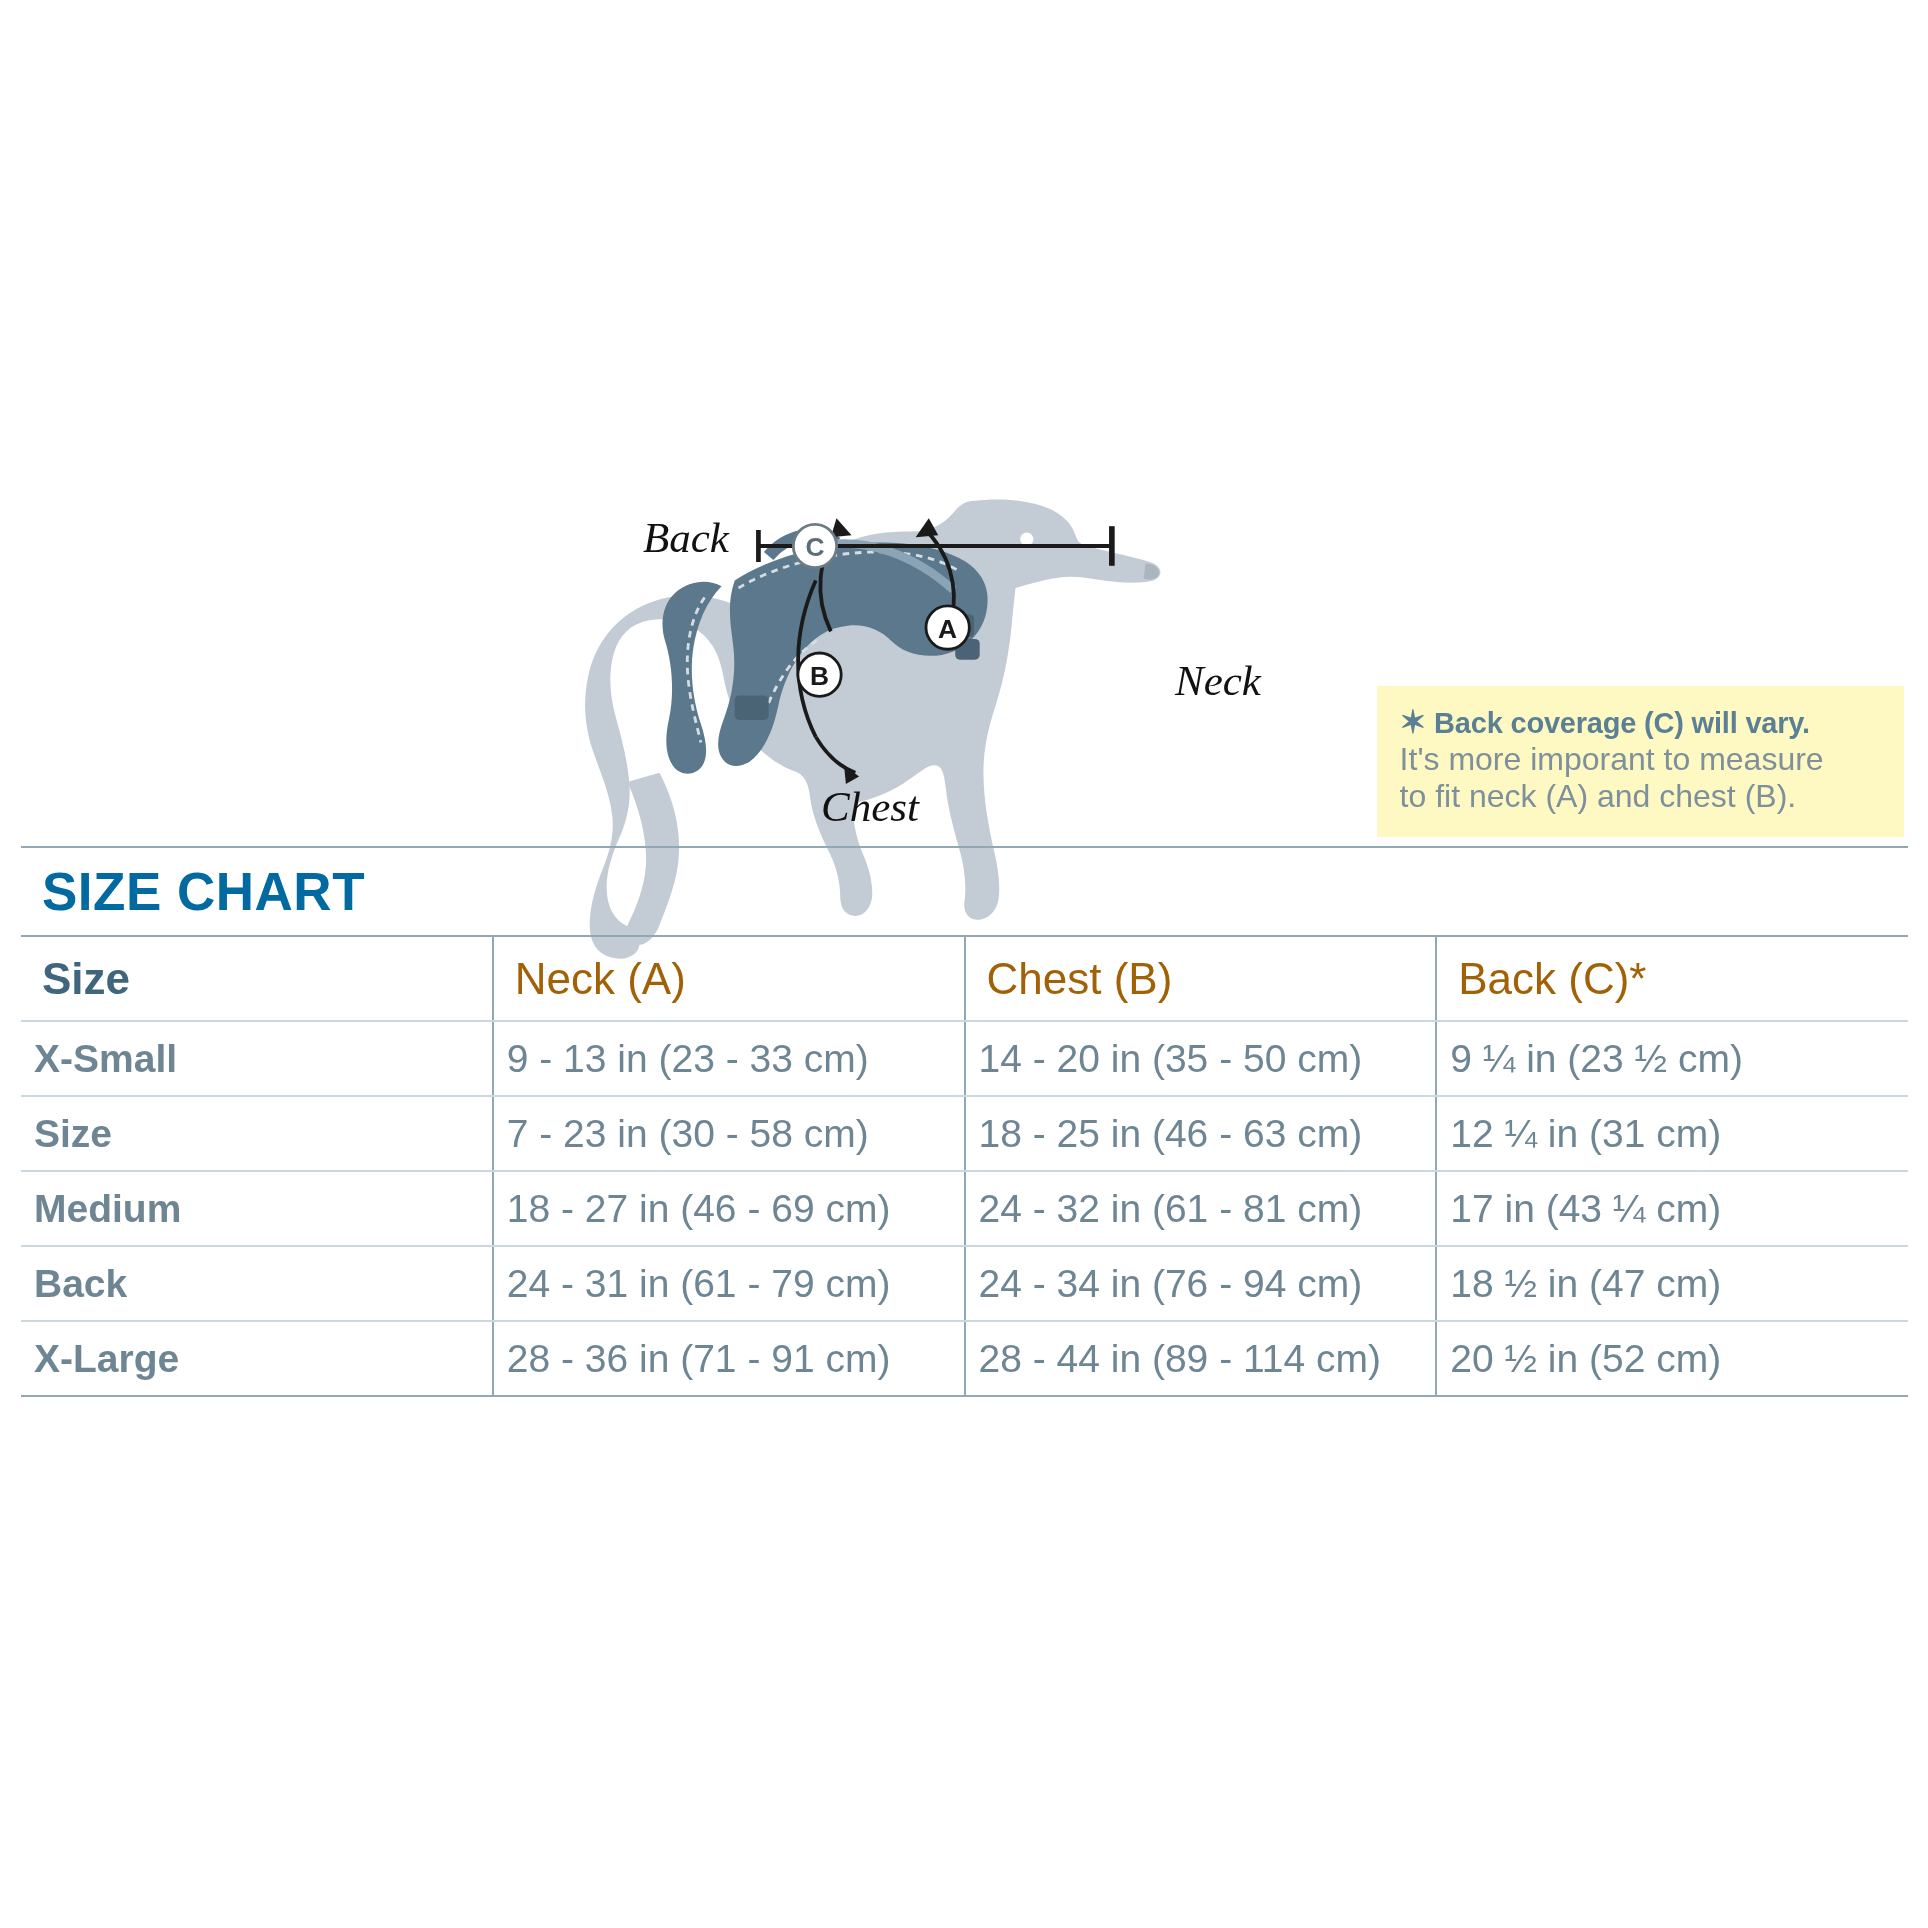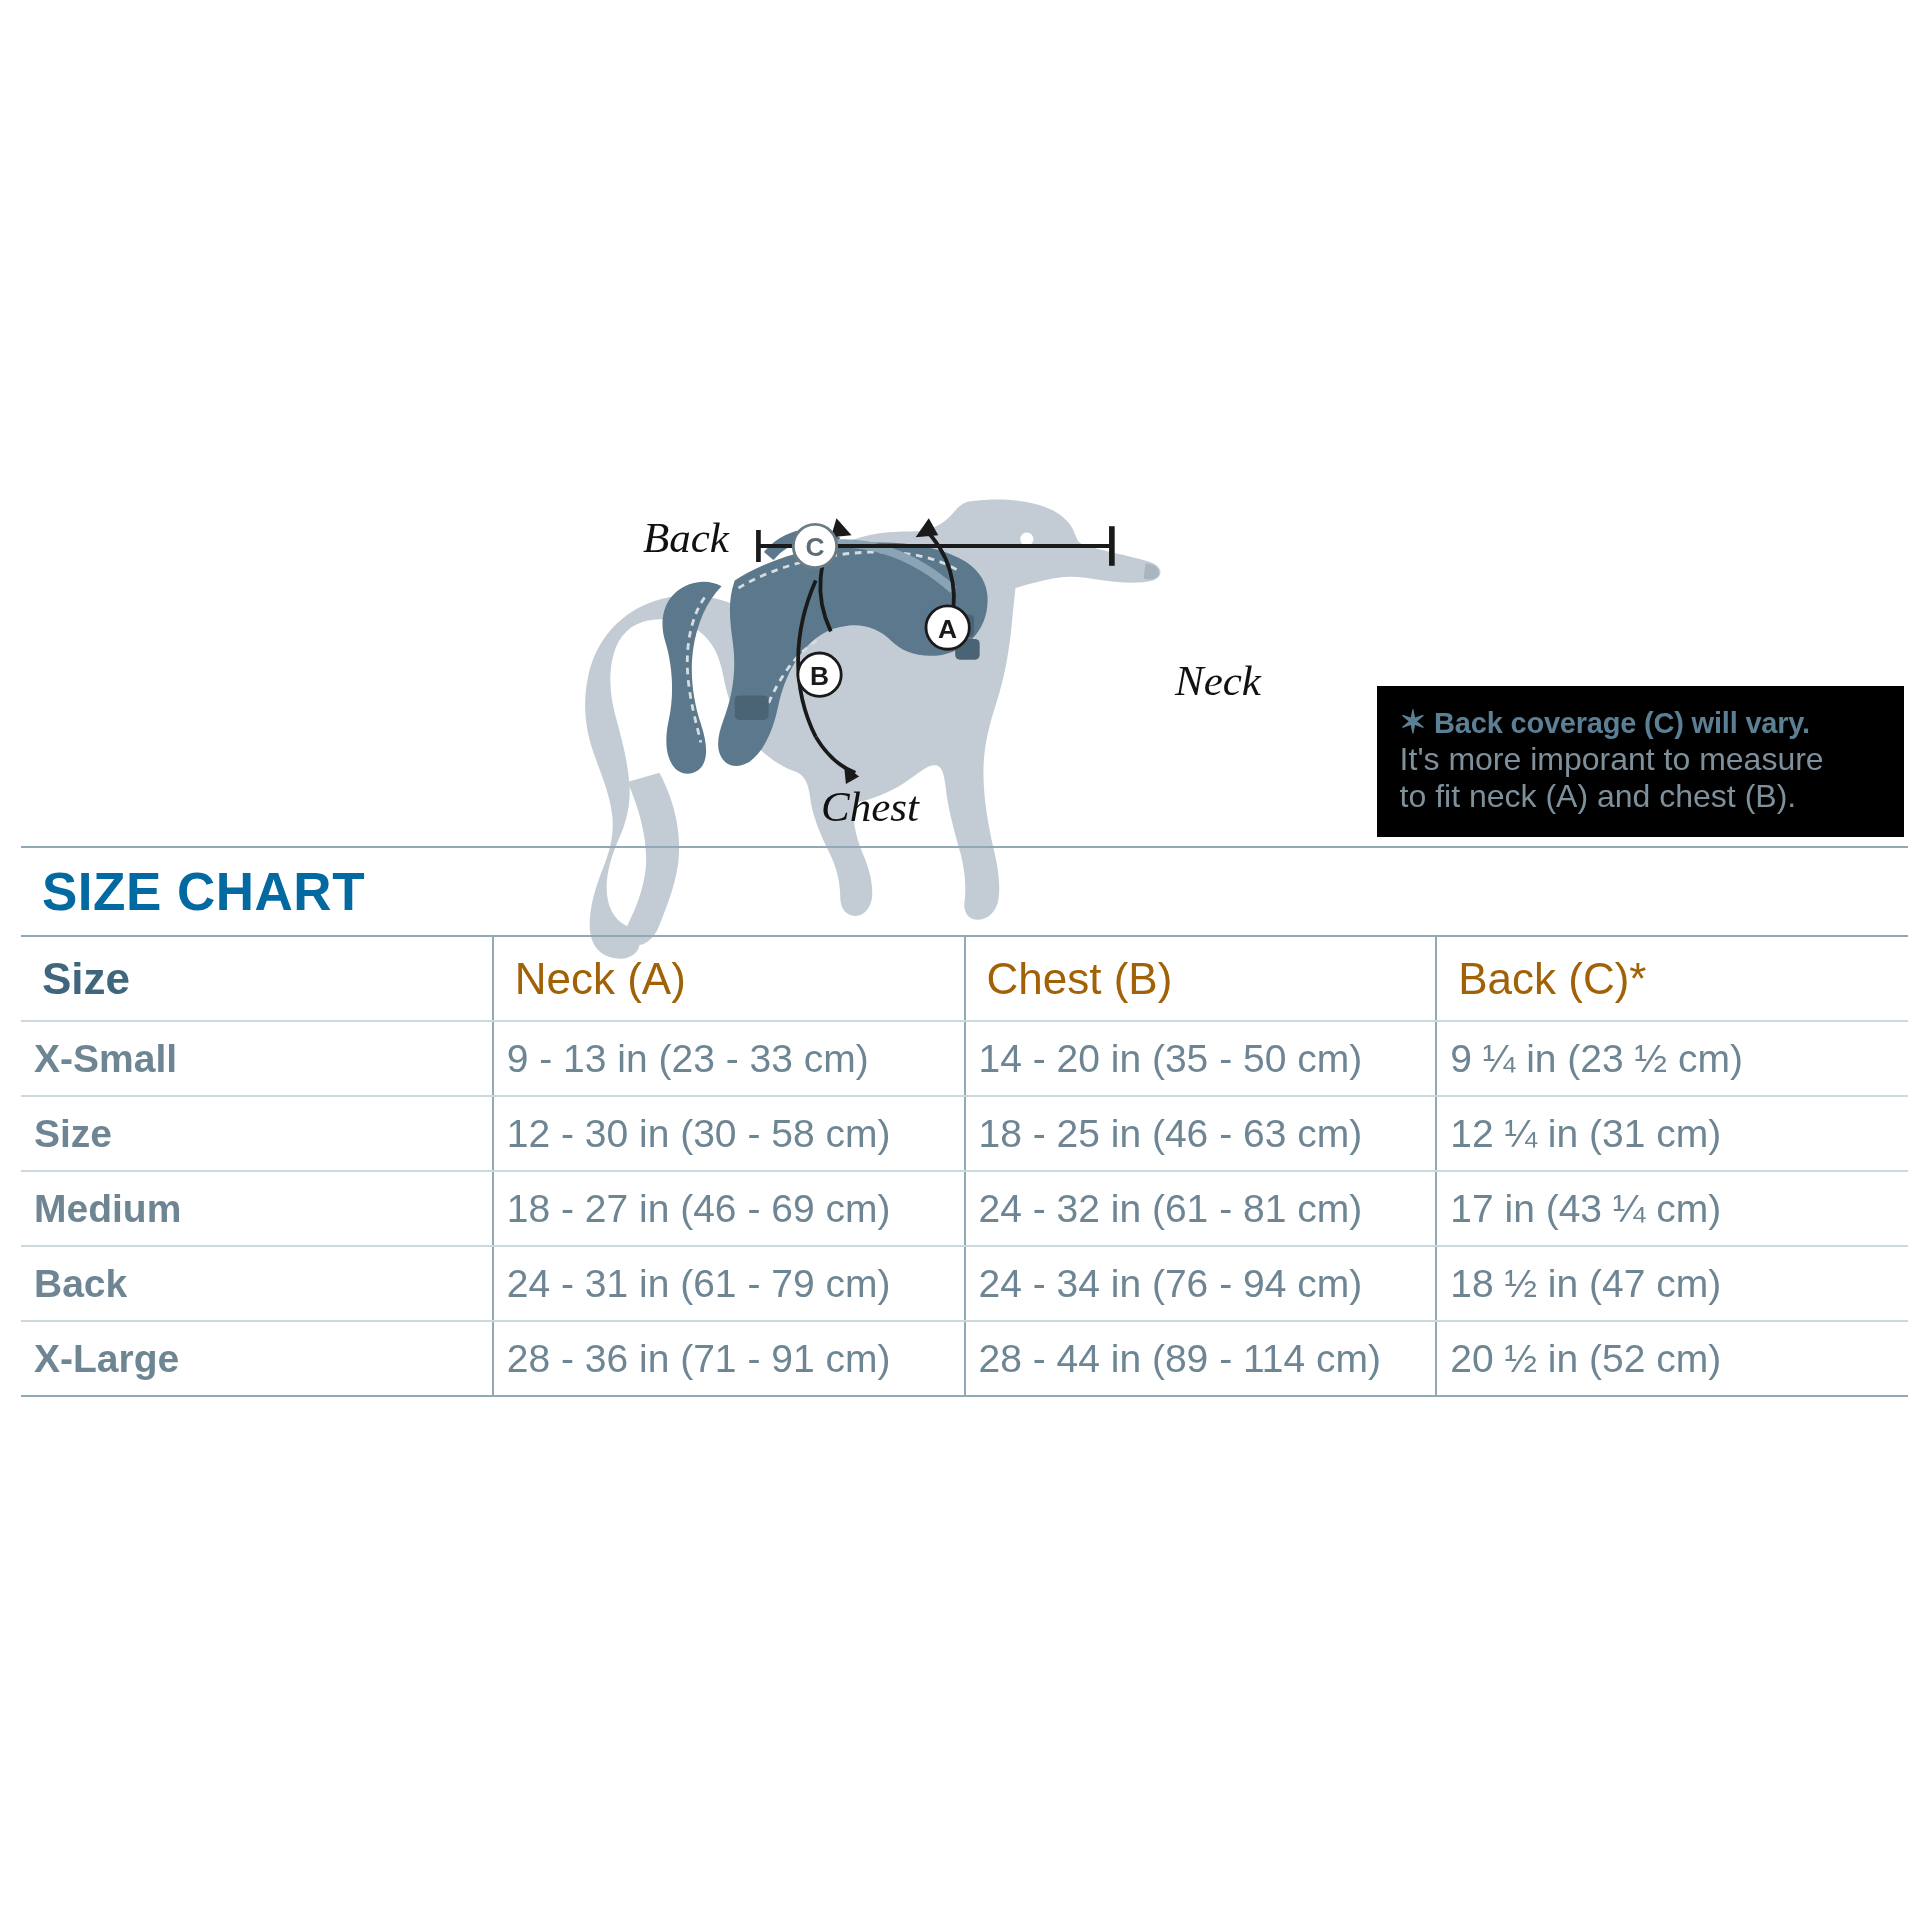--- a/index.html
+++ b/index.html
@@ -43,21 +43,21 @@
   #label-neck  { left: 1175px; top: 656px; }
   #label-chest { left: 821px; top: 782px; }
 
   
   #note-box {
     position: absolute;
     left: 1377px;
     top: 686px;
     width: 527px;
     height: 151px;
-    background: #000000;
+    background: #fef9c3;
     box-sizing: border-box;
     padding: 17px 19px 9.4px 22.6px;
   }
   #note-title {
     font-size: 29px;
     font-weight: bold;
     color: #5b7f94;
     letter-spacing: -0.2px;
     white-space: nowrap;
   }
@@ -300,21 +300,21 @@
     </tr>
 
     <tr>
       <td class="col-size size-cell">X-Small</td>
       <td class="col-neck val-cell">9 - 13 in  (23 - 33 cm)</td>
       <td class="col-chest val-cell">14 - 20 in  (35 - 50 cm)</td>
       <td class="col-back val-cell">9 ¼ in  (23 ½ cm)</td>
     </tr>
     <tr>
       <td class="col-size size-cell">Size</td>
-      <td class="col-neck val-cell">12 - 30 in  (30 - 58 cm)</td>
+      <td class="col-neck val-cell">7 - 23 in  (30 - 58 cm)</td>
       <td class="col-chest val-cell">18 - 25 in  (46 - 63 cm)</td>
       <td class="col-back val-cell">12 ¼ in  (31 cm)</td>
     </tr>
     <tr>
       <td class="col-size size-cell">Medium</td>
       <td class="col-neck val-cell">18 - 27 in  (46 - 69 cm)</td>
       <td class="col-chest val-cell">24 - 32 in  (61 - 81 cm)</td>
       <td class="col-back val-cell">17 in  (43 ¼ cm)</td>
     </tr>
     <tr>

